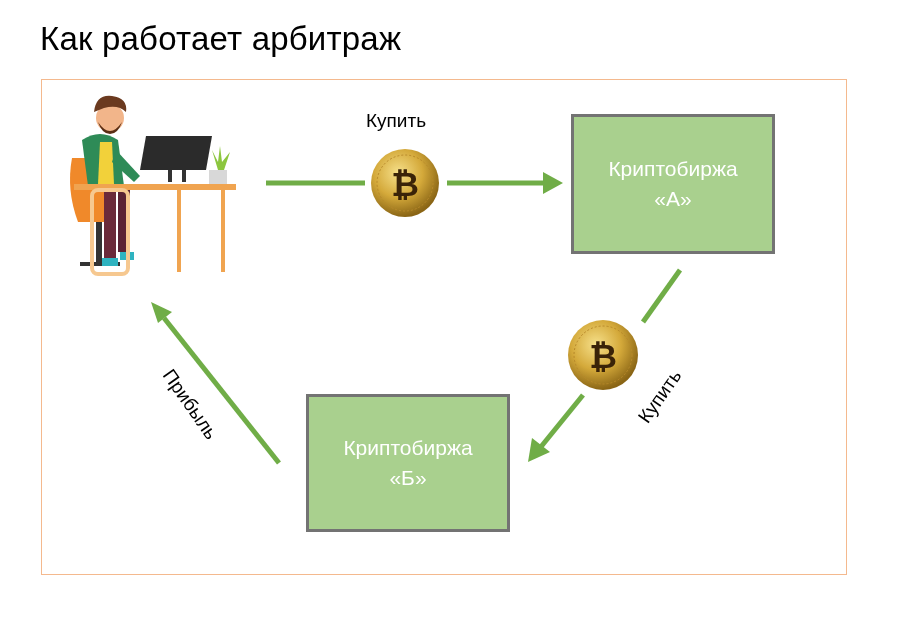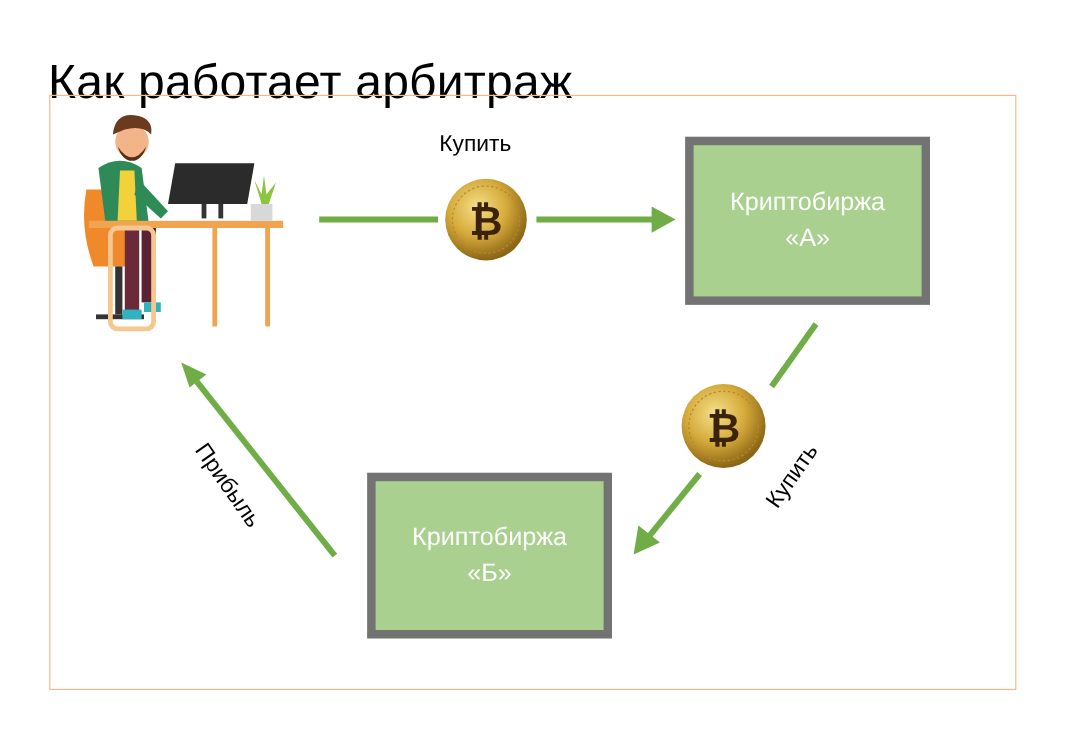--- a/index.html
+++ b/index.html
@@ -1,19 +1,19 @@
 <!DOCTYPE html>
 <html><head>
 <meta charset="utf-8">
 <style>
   html, body { margin:0; padding:0; background:#ffffff; }
   body { width:907px; height:617px; position:relative; overflow:hidden; font-family:"Liberation Sans", sans-serif; }
-  .title { position:absolute; left:40px; top:20px; font-size:40px; color:#000; font-family:"Liberation Sans", sans-serif; letter-spacing:0.2px;margin-top:27px; }
+  .title { position:absolute; left:40px; top:20px; font-size:33px; color:#000; font-family:"Liberation Sans", sans-serif; letter-spacing:0.2px; }
   .frame { position:absolute; left:41px; top:79px; width:806px; height:496px; border:1.5px solid #f4b98e; box-sizing:border-box; }
-  .box { position:absolute; background:#a9d08e; border:7px solid #737373; box-sizing:border-box; color:#ffffff; font-size:21px; text-align:center; display:flex; align-items:center; justify-content:center; line-height:1.45; }
+  .box { position:absolute; background:#a9d08e; border:3px solid #737373; box-sizing:border-box; color:#ffffff; font-size:21px; text-align:center; display:flex; align-items:center; justify-content:center; line-height:1.45; }
   .boxA { left:571px; top:114px; width:204px; height:140px; }
   .boxB { left:306px; top:394px; width:204px; height:138px; }
   .lbl { position:absolute; font-size:19px; color:#000; white-space:nowrap; }
   svg.overlay { position:absolute; left:0; top:0; }
 </style>
 </head>
 <body>
 
 <div class="title">Как работает арбитраж</div>
 <div class="frame"></div>

